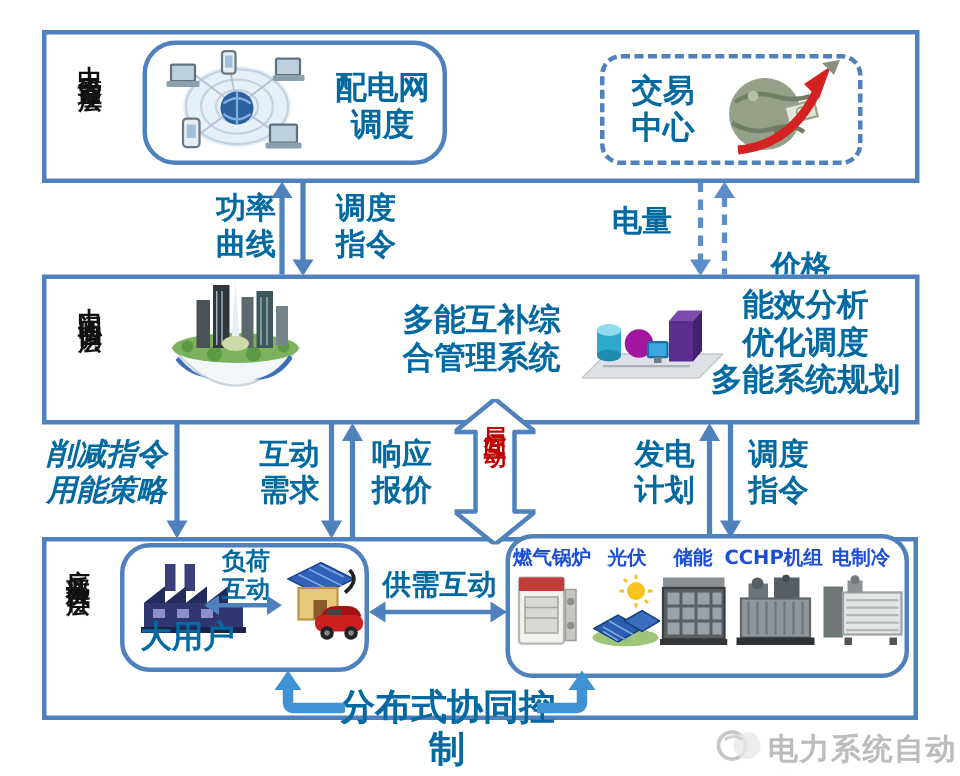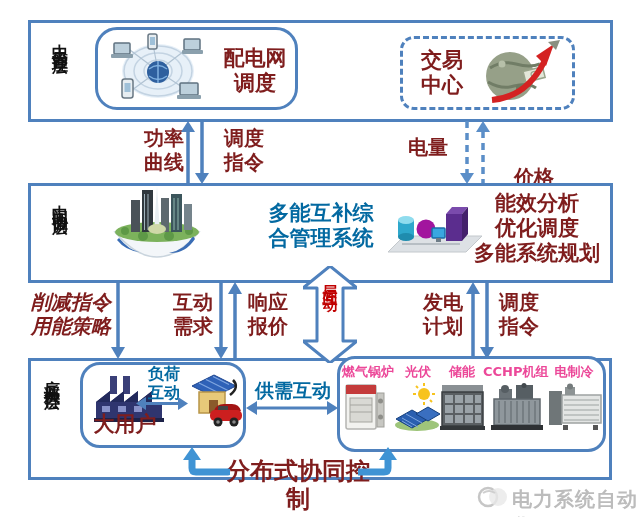--- a/index.html
+++ b/index.html
@@ -7,25 +7,25 @@
   #canvas{position:relative;width:640px;height:517px;background:#fff;overflow:hidden;
           font-family:"DejaVu Sans",sans-serif;color:#111;}
   .abs{position:absolute;}
   .layer-box{position:absolute;border:3px solid #4f81bd;background:#fff;}
   .round-box{position:absolute;border:3px solid #4f81bd;background:#fff;border-radius:22px;}
   .dash-box{position:absolute;border:3px dashed #4f81bd;background:#fff;border-radius:14px;}
   .vlabel{position:absolute;writing-mode:vertical-rl;text-orientation:upright;
           font-family:"DejaVu Serif",serif;font-weight:700;font-size:16px;
           letter-spacing:4px;color:#111;line-height:1;}
   .lbl{position:absolute;font-weight:700;font-size:20px;line-height:1.18;
-       white-space:pre-line;text-align:center;color:#7f1d1d;}
+       white-space:pre-line;text-align:center;color:#0369a1;}
   .lbl-big{font-size:21px;}
   .red{color:#0369a1;}
   .eq-lbl{position:absolute;font-weight:700;font-size:13px;white-space:nowrap;
-          text-align:center;color:#ec4899;}
+          text-align:center;color:#1d4ed8;}
   .interlayer-txt{position:absolute;writing-mode:vertical-rl;text-orientation:upright;
           font-weight:700;font-size:15px;color:#c00000;letter-spacing:4px;line-height:1;}
   .wm-text{position:absolute;font-weight:700;font-size:20px;color:#bcbcbc;letter-spacing:1px;}
   svg{display:block;}
 </style>
 </head>
 <body>
 
 <div id="canvas">
 

